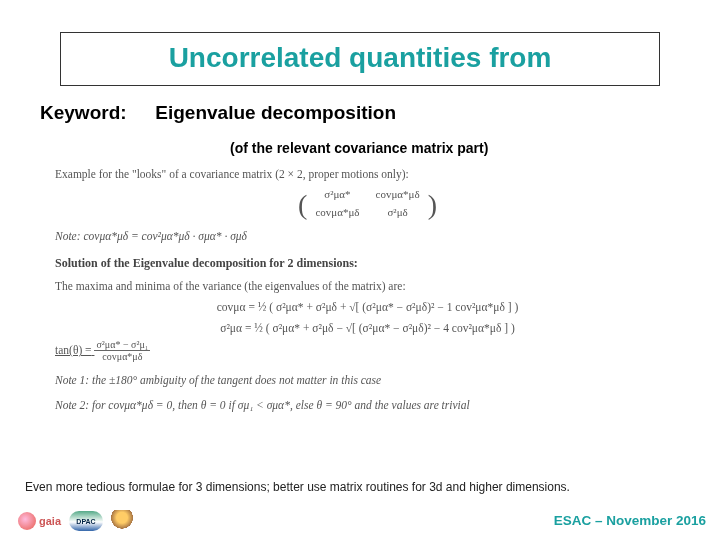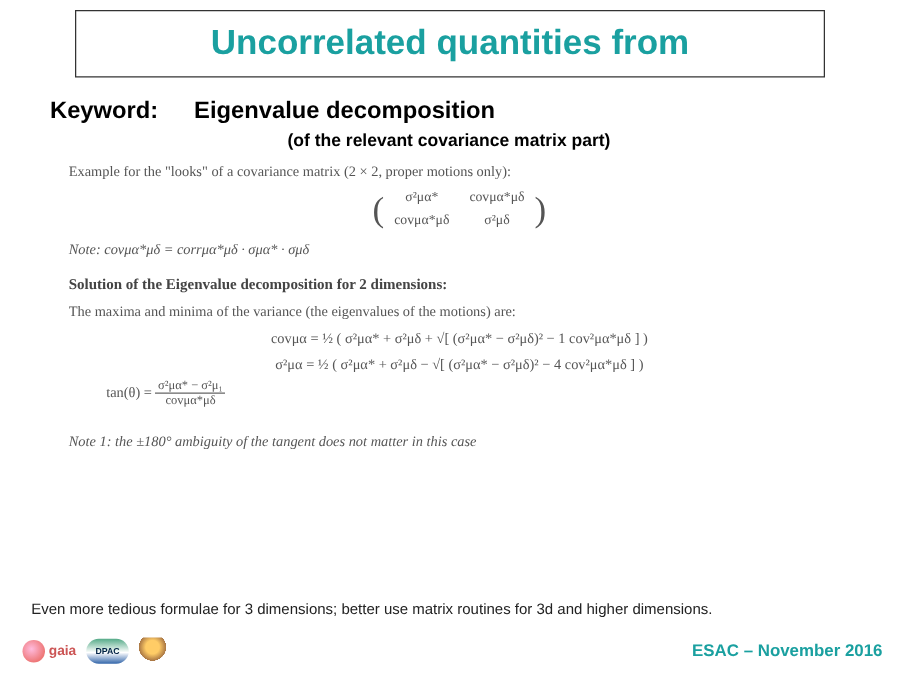--- a/index.html
+++ b/index.html
@@ -5,34 +5,34 @@
   * { margin: 0; padding: 0; box-sizing: border-box; }
   body {
     width: 720px;
     height: 540px;
     background: #ffffff;
     font-family: Arial, Helvetica, sans-serif;
     position: relative;
     overflow: hidden;
   }
   .title-box {
-    margin: 8px auto 0 auto;
+    margin: 32px auto 0 auto;
     width: 600px;
     border: 1.5px solid #333;
     padding: 8px 12px 10px 12px;
     text-align: center;
   }
   .title-box .t {
     font-size: 28px;
     font-weight: bold;
     color: #1aa0a0;
     line-height: 1.2;
   }
   .kw-row {
-    margin: 16px 0 4px 40px;
+    margin: 16px 0 16px 40px;
     font-size: 19px;
     font-weight: bold;
   }
   .kw-label { display: inline-block; width: 110px; }
   .kw-val { display: inline-block; }
   .kw-sub {
     margin: 4px 0 0 230px;
     font-size: 14px;
     font-weight: bold;
   }
@@ -140,42 +140,43 @@
             </tr>
         <tr>
               <td>covμα*μδ</td>
               <td>σ²μδ</td>
             </tr>
       </tbody>
         </table>
       <span class="paren">)</span>
     </span>
   </div>
-  <div class="lbl" style="font-style:italic">Note: covμα*μδ = corrμα*μδ · σμα* · σμδ</div>
+  <div class="lbl" style="font-style:italic">Note: covμα*μδ = cov²μα*μδ · σμα* · σμδ</div>
 
   <div class="solhead">Solution of the Eigenvalue decomposition for 2 dimensions:</div>
-  <div class="lbl">The maxima and minima of the variance (the eigenvalues of the motions) are:</div>
+  <div class="lbl">The maxima and minima of the variance (the eigenvalues of the matrix) are:</div>
 
   <div class="eq">
     <span>covμα =</span>
     <span>½ ( σ²μα* + σ²μδ + √[ (σ²μα* − σ²μδ)² − 1 cov²μα*μδ ] )</span>
   </div>
   <div class="eq">
     <span>σ²μα =</span>
     <span>½ ( σ²μα* + σ²μδ − √[ (σ²μα* − σ²μδ)² − 4 cov²μα*μδ ] )</span>
   </div>
-  <div class="eq" style="text-align:left; margin-left:30px;">
+  <div class="eq" style="text-align:left; text-decoration:underline;">
     <span>tan(θ) =</span>
     <span class="frac">
       <span class="n">σ²μα* − σ²μ₁</span>
       <span class="d">covμα*μδ</span>
     </span>
   </div>
 
-  <div class="lbl" style="font-style:italic; margin-top:20px;">Note 1: the ±180° ambiguity of the tangent does not matter in this case</div>
+  <div class="lbl" style="font-style:italic; margin-top:10px;">Note 1: the ±180° ambiguity of the tangent does not matter in this case</div>
+  <div class="lbl" style="font-style:italic; margin-top:8px;">Note 2: for covμα*μδ = 0, then θ = 0 if σμ₁ &lt; σμα*, else θ = 90° and the values are trivial</div>
 </div>
 
 <div class="note-bottom">Even more tedious formulae for 3 dimensions; better use matrix routines for 3d and higher dimensions.</div>
 
 <div class="footer">
   <div class="logos">
     <div class="logo-gaia">
       <div class="swirl"></div>
       <span class="txt">gaia</span>
     </div>

